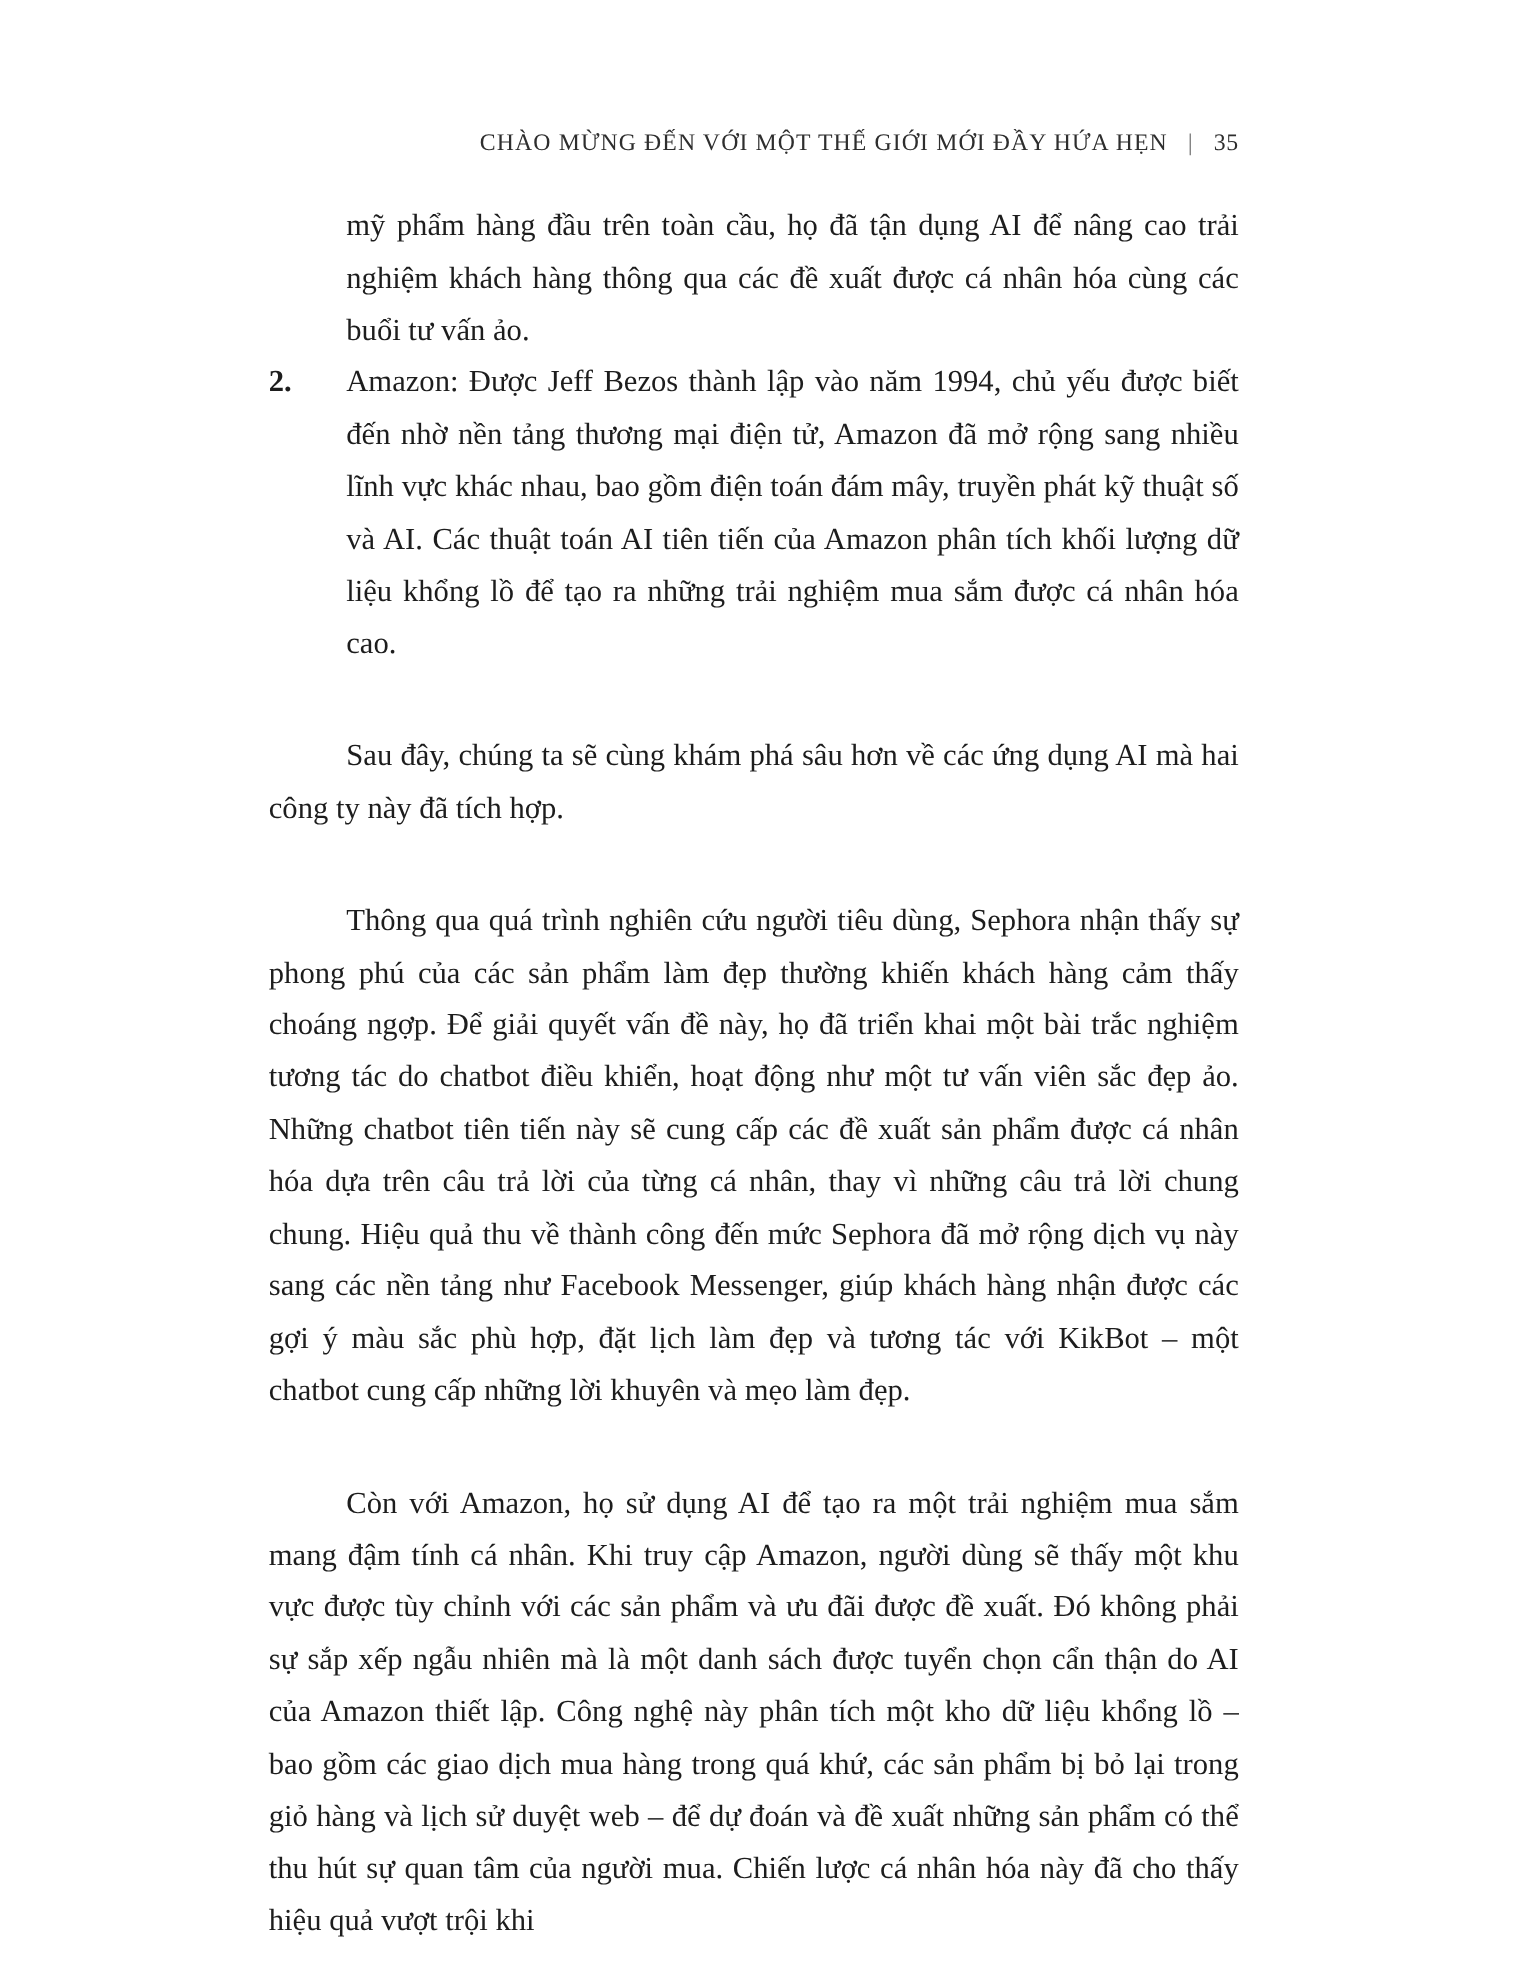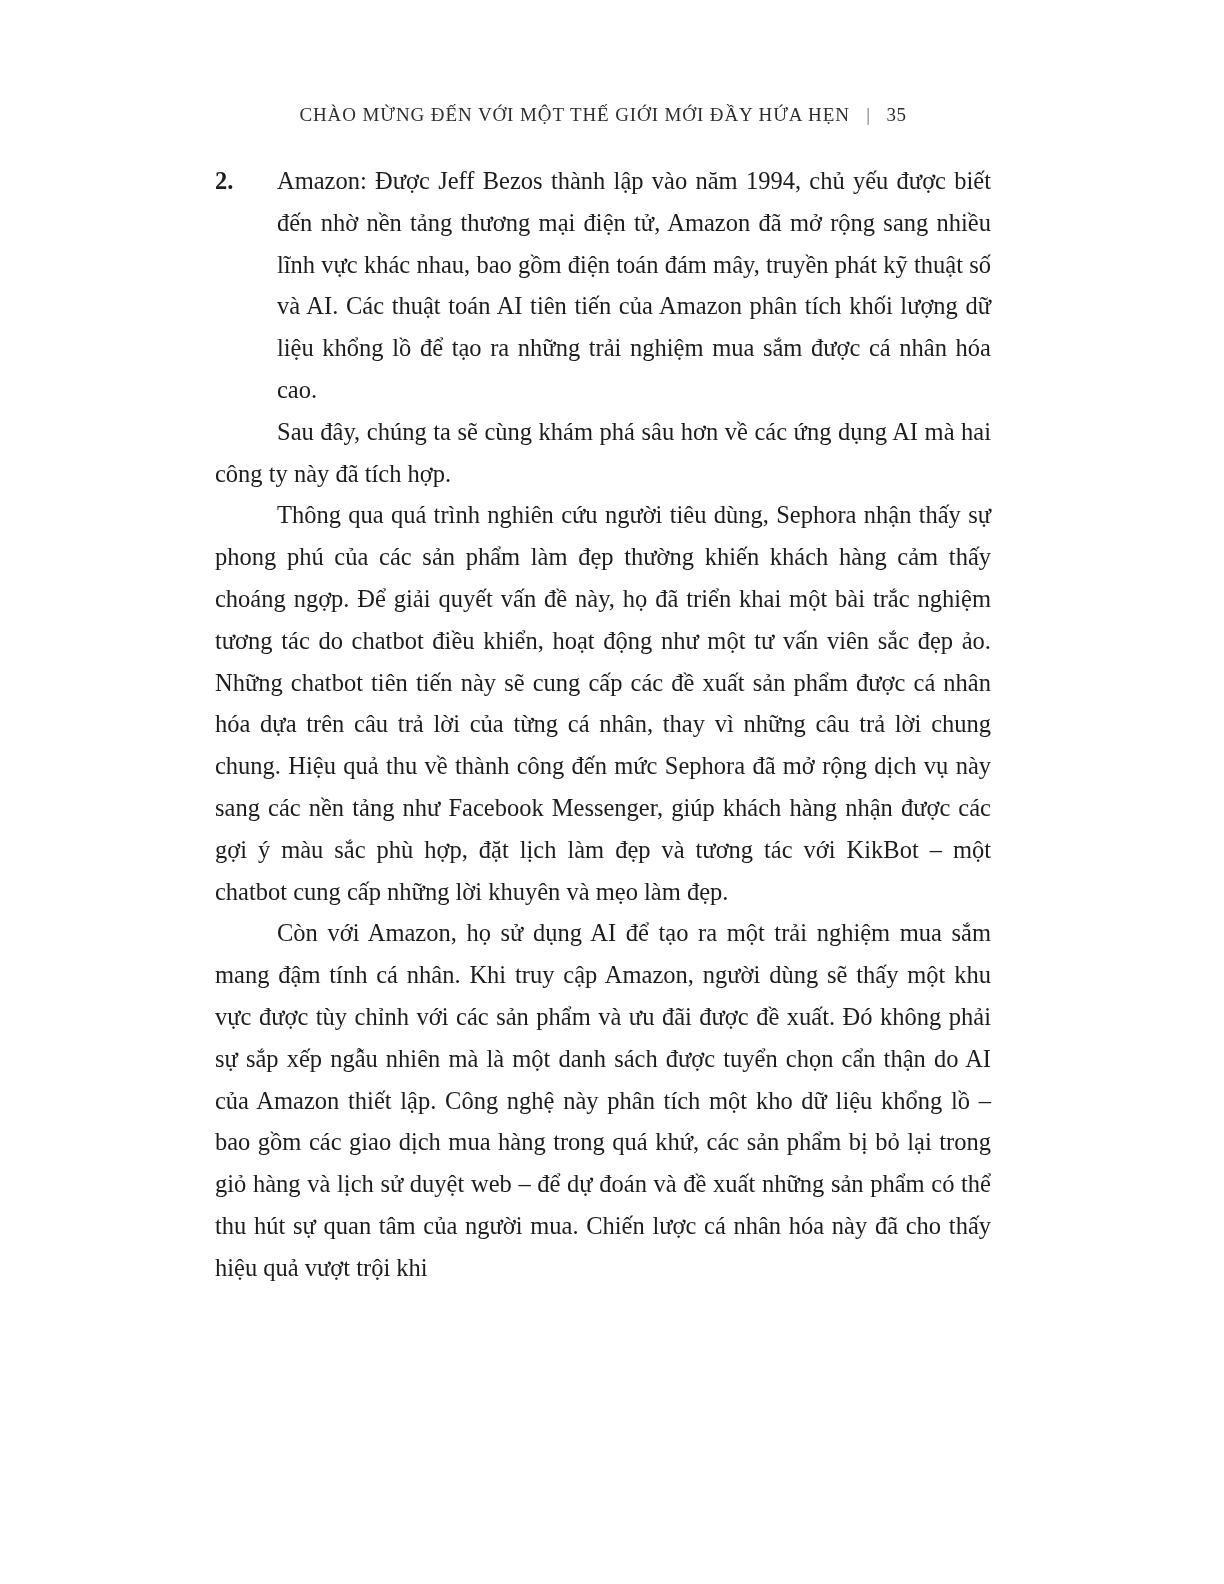--- a/index.html
+++ b/index.html
@@ -12,21 +12,21 @@
     background: #ffffff;
     font-family: "Liberation Serif", "DejaVu Serif", serif;
     color: #1d1d1d;
     overflow: hidden;
   }
   .running-header {
     position: absolute;
     top: 104px;
     left: 215px;
     width: 776px;
-    text-align: center;
+    text-align: right;
     font-size: 19px;
     letter-spacing: 0.9px;
     color: #2e2e2e;
     white-space: nowrap;
   }
   .running-header .sep {
     display: inline-block;
     margin: 0 16px;
     color: #2e2e2e;
     transform: scaleX(0.7);
@@ -58,33 +58,35 @@
     font-weight: bold;
   }
   .list-body {
     flex: 1 1 auto;
     text-align: justify;
   }
   .list-body strong { font-weight: normal; }
   .body-para {
     text-indent: 62px;
     text-align: justify;
+    margin-top: 48px;
   }
 </style>
 </head>
 <body>
 
 <div class="page">
 
   <header class="running-header">
     <span class="title">CHÀO MỪNG ĐẾN VỚI MỘT THẾ GIỚI MỚI ĐẦY HỨA HẸN</span><span class="sep">|</span><span class="pagenum">35</span>
   </header>
 
   <main class="content">
 
+    <p class="cont-para">mỹ phẩm hàng đầu trên toàn cầu, họ đã tận dụng AI để nâng cao trải nghiệm khách hàng thông qua các đề xuất được cá nhân hóa cùng các buổi tư vấn ảo.</p>
 
     <div class="list-item">
       <span class="list-num">2.</span>
       <p class="list-body">
         <strong>Amazon:</strong>
         <span>Được Jeff Bezos thành lập vào năm 1994, chủ yếu được biết đến nhờ nền tảng thương mại điện tử, Amazon đã mở rộng sang nhiều lĩnh vực khác nhau, bao gồm điện toán đám mây, truyền phát kỹ thuật số và AI. Các thuật toán AI tiên tiến của Amazon phân tích khối lượng dữ liệu khổng lồ để tạo ra những trải nghiệm mua sắm được cá nhân hóa cao.</span>
       </p>
     </div>
 
     <p class="body-para">Sau đây, chúng ta sẽ cùng khám phá sâu hơn về các ứng dụng AI mà hai công ty này đã tích hợp.</p>

